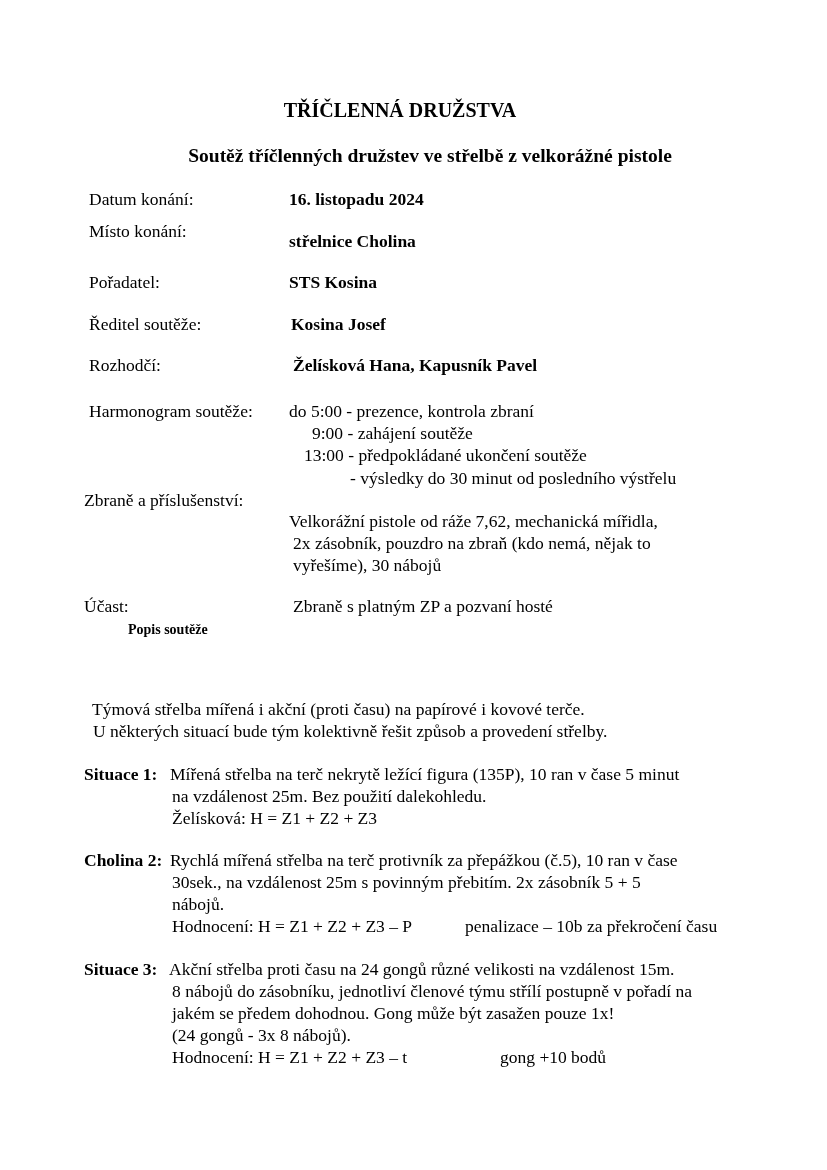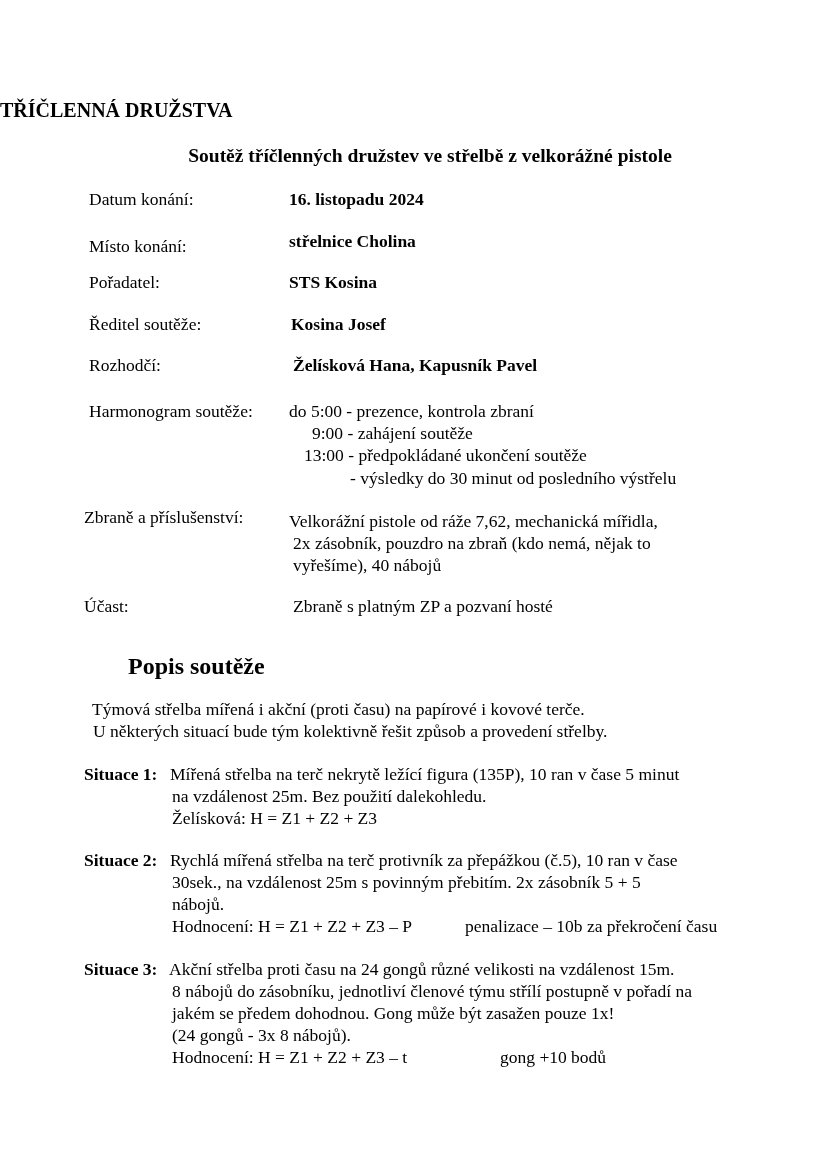--- a/index.html
+++ b/index.html
@@ -2,72 +2,72 @@
 <html><head>
   <meta charset="utf-8">
   <style>
     html, body { margin: 0; padding: 0; background: #ffffff; }
     body {
       width: 827px; height: 1170px; position: relative; overflow: hidden;
       font-family: "Liberation Serif", "DejaVu Serif", serif;
       color: #000; font-size: 17.5px;
     }
     .abs { position: absolute; white-space: nowrap; line-height: 20px; }
-    .title { left: 0; width: 800px; top: 100px; font-weight: bold; font-size: 20px; }
+    .title { left: 0; width: 800px; text-align: center; top: 100px; font-weight: bold; font-size: 20px; }
     .subtitle { left: 0; width: 860px; text-align: center; top: 146px; font-weight: bold; font-size: 19.5px; }
     .lbl { left: 89px; }
     .val { left: 289px; font-weight: bold; }
     .bold { font-weight: bold; }
   </style>
 </head>
 <body>
 
 <div>
   <div class="abs title">TŘÍČLENNÁ DRUŽSTVA</div>
   <div class="abs subtitle">Soutěž tříčlenných družstev ve střelbě z velkorážné pistole</div>
 
   <div class="abs lbl" style="top:189px">Datum konání:</div>
   <div class="abs val" style="top:189px">16. listopadu 2024</div>
 
-  <div class="abs lbl" style="top:236px">Místo konání:</div>
+  <div class="abs lbl" style="top:221px">Místo konání:</div>
   <div class="abs val" style="top:231px">střelnice Cholina</div>
 
   <div class="abs lbl" style="top:272px">Pořadatel:</div>
   <div class="abs val" style="top:272px">STS Kosina</div>
 
   <div class="abs lbl" style="top:314px">Ředitel soutěže:</div>
   <div class="abs val" style="top:314px; left:291px">Kosina Josef</div>
 
   <div class="abs lbl" style="top:355px">Rozhodčí:</div>
   <div class="abs val" style="top:355px; left:293px">Želísková Hana, Kapusník Pavel</div>
 
   <div class="abs lbl" style="top:401px">Harmonogram soutěže:</div>
   <div class="abs" style="top:401px; left:289px">do 5:00 - prezence, kontrola zbraní</div>
   <div class="abs" style="top:423px; left:312px">9:00 - zahájení soutěže</div>
   <div class="abs" style="top:445px; left:304px">13:00 - předpokládané ukončení soutěže</div>
   <div class="abs" style="top:468px; left:350px">- výsledky do 30 minut od posledního výstřelu</div>
 
-  <div class="abs" style="top:507px; left:84px">Zbraně a příslušenství:</div>
+  <div class="abs" style="top:490px; left:84px">Zbraně a příslušenství:</div>
   <div class="abs" style="top:511px; left:289px">Velkorážní pistole od ráže 7,62, mechanická mířidla,</div>
   <div class="abs" style="top:533px; left:293px">2x zásobník, pouzdro na zbraň (kdo nemá, nějak to</div>
-  <div class="abs" style="top:555px; left:293px">vyřešíme), 40 nábojů</div>
+  <div class="abs" style="top:555px; left:293px">vyřešíme), 30 nábojů</div>
 
   <div class="abs" style="top:596px; left:84px">Účast:</div>
   <div class="abs" style="top:596px; left:293px">Zbraně s platným ZP a pozvaní hosté</div>
 
-  <div class="abs bold" style="top:656px; left:128px; font-size:24px">Popis soutěže</div>
+  <div class="abs bold" style="top:620px; left:128px; font-size:14px">Popis soutěže</div>
   <div class="abs" style="top:699px; left:92px">Týmová střelba mířená i akční (proti času) na papírové i kovové terče.</div>
   <div class="abs" style="top:721px; left:93px">U některých situací bude tým kolektivně řešit způsob a provedení  střelby.</div>
 
   <div class="abs bold" style="top:764px; left:84px">Situace 1:</div>
   <div class="abs" style="top:764px; left:170px">Mířená střelba na terč nekrytě ležící figura (135P), 10 ran v čase 5 minut</div>
   <div class="abs" style="top:786px; left:172px">na vzdálenost 25m. Bez použití dalekohledu.</div>
   <div class="abs" style="top:808px; left:172px">Želísková: H = Z1 + Z2 + Z3</div>
 
-  <div class="abs bold" style="top:850px; left:84px">Situace 2:</div>
+  <div class="abs bold" style="top:850px; left:84px">Cholina 2:</div>
   <div class="abs" style="top:850px; left:170px">Rychlá mířená střelba na terč protivník za přepážkou (č.5), 10 ran v čase</div>
   <div class="abs" style="top:872px; left:172px">30sek., na vzdálenost 25m s povinným přebitím. 2x zásobník 5 + 5</div>
   <div class="abs" style="top:894px; left:172px">nábojů.</div>
   <div class="abs" style="top:916px; left:172px">Hodnocení: H = Z1 + Z2 + Z3 – P</div>
   <div class="abs" style="top:916px; left:465px">penalizace – 10b za překročení času</div>
 
   <div class="abs bold" style="top:959px; left:84px">Situace 3:</div>
   <div class="abs" style="top:959px; left:169px">Akční střelba proti času na 24 gongů různé velikosti na vzdálenost 15m.</div>
   <div class="abs" style="top:981px; left:172px">8 nábojů do zásobníku, jednotliví členové týmu střílí postupně v pořadí na</div>
   <div class="abs" style="top:1003px; left:172px">jakém se předem dohodnou. Gong může být zasažen pouze 1x!</div>

